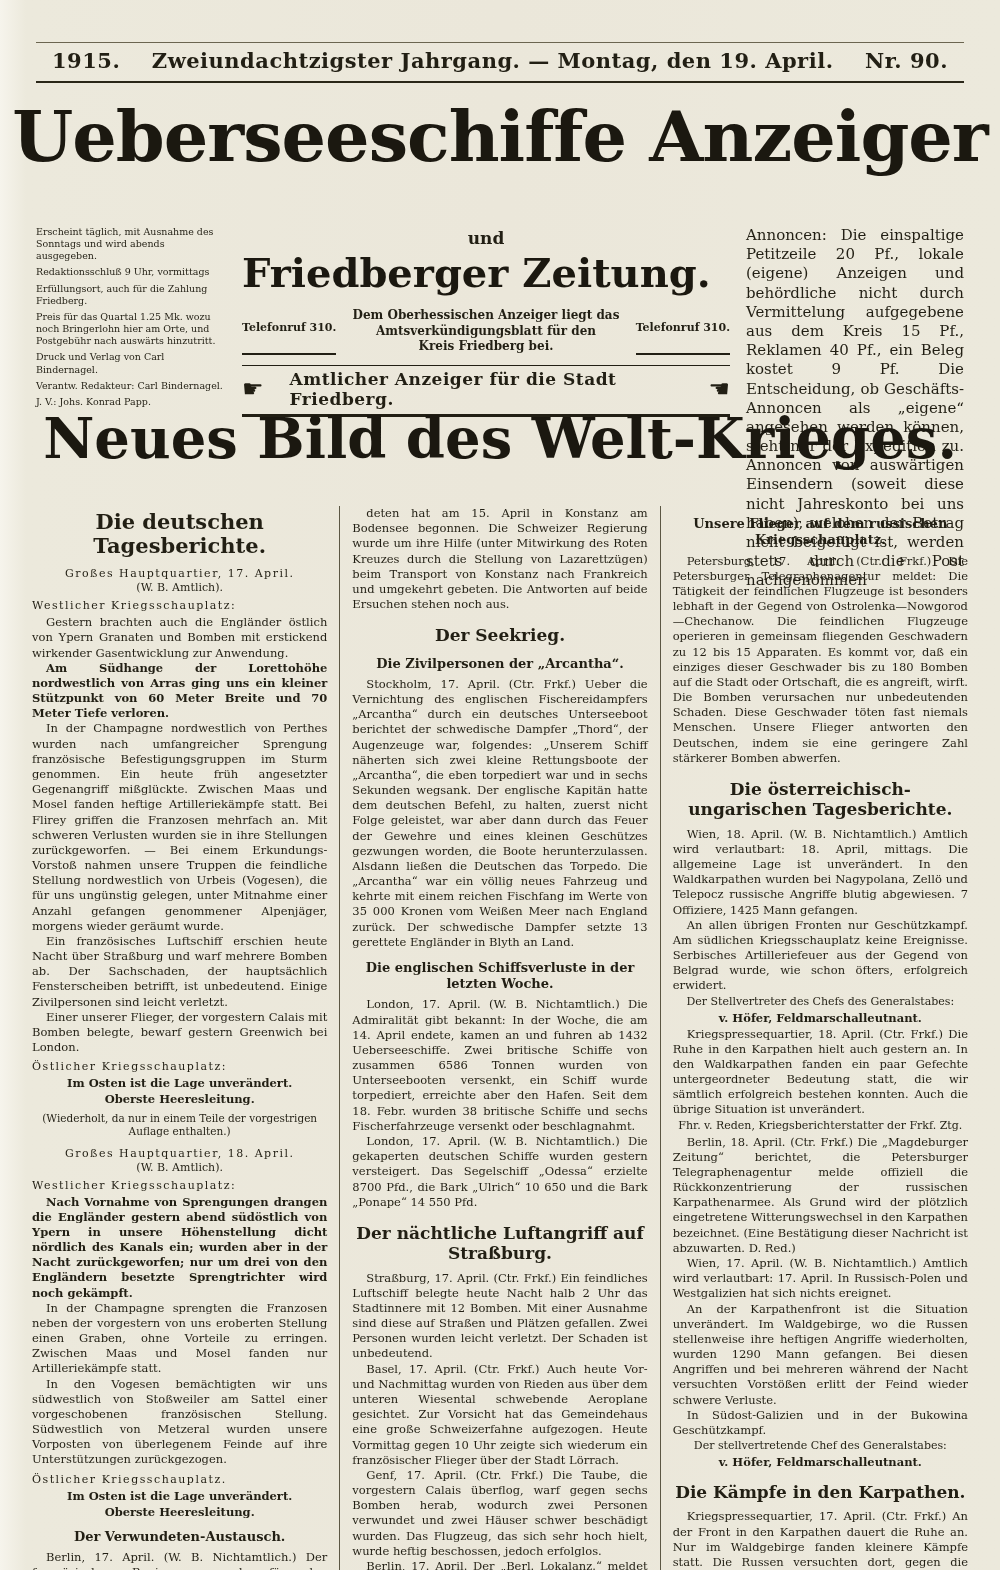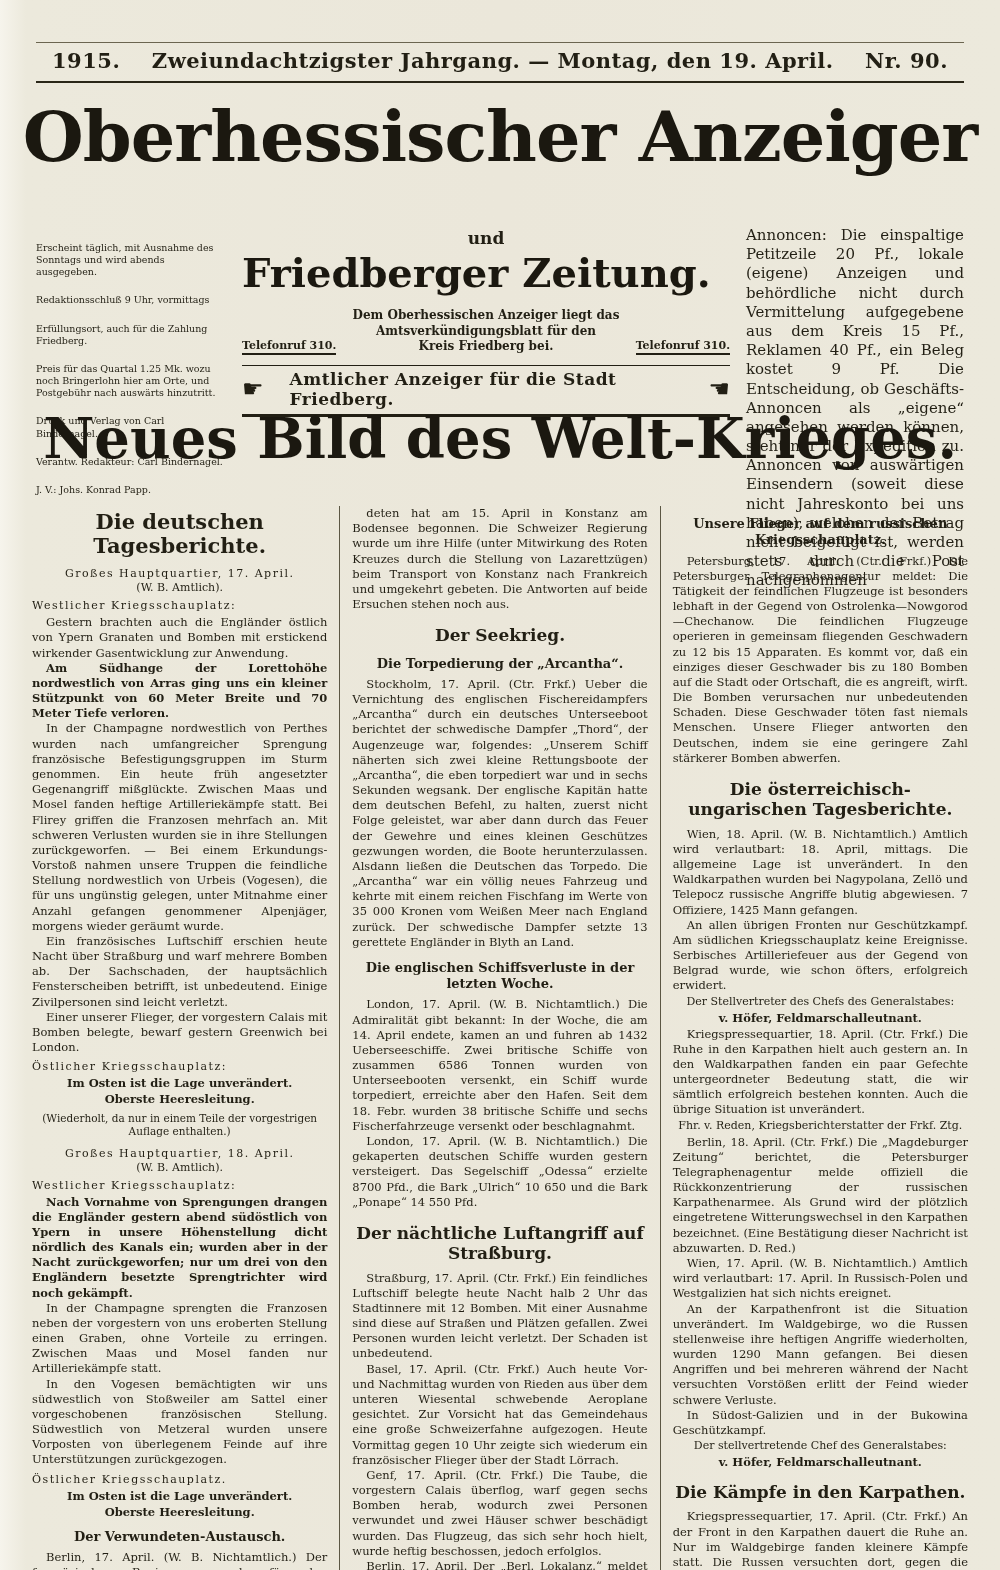--- a/index.html
+++ b/index.html
@@ -15,27 +15,27 @@
     border-top:1px solid #6b6550;border-bottom:2px solid #2a2718;
     padding:5px 16px 8px;font-size:21px;font-weight:bold;letter-spacing:.5px;
   }
   
   .masthead{
     position:absolute;top:102px;left:0;width:100%;margin:0;text-align:center;
     font-size:70px;font-weight:bold;letter-spacing:-1px;line-height:1;color:#1b1810;
   }
   .band{position:absolute;top:226px;left:36px;right:36px;display:flex;}
   .imprint{width:190px;font-size:9.5px;line-height:1.28;}
-  .imprint-line{margin:16px 0 4px;}
+  .imprint-line{margin:0 0 4px;}
   .band-center{flex:1;padding:0 16px;display:flex;flex-direction:column;}
   .annoncen{width:218px;font-size:15px;line-height:1.28;text-align:justify;}
   .und{text-align:center;font-size:17px;font-weight:bold;margin-top:2px;}
   .subtitle{text-align:left;font-size:40px;font-weight:bold;line-height:1.05;margin-top:4px;color:#1b1810;}
   .supplement-row{display:flex;align-items:flex-end;gap:10px;margin-top:14px;}
-  .phone{font-size:11px;font-weight:bold;border-bottom:2px solid #221f14;white-space:nowrap;padding-bottom:1px;}
+  .phone{font-size:11px;font-weight:bold;border-bottom:2px solid #221f14;white-space:nowrap;padding-bottom:19px;}
   .supplement{flex:1;text-align:center;font-size:12px;font-weight:bold;line-height:1.3;}
   .official-bar{
     margin-top:10px;border-top:1.5px solid #221f14;border-bottom:3.5px solid #221f14;
     padding:3px 0 5px;display:flex;justify-content:center;align-items:center;gap:26px;
   }
   .hand{font-size:24px;line-height:1;}
   .official{font-size:17px;font-weight:bold;letter-spacing:.5px;}
   
   .headline{
     position:absolute;top:410px;left:0;width:100%;margin:0;text-align:center;
@@ -63,21 +63,21 @@
 <body>
 
 <div class="page">
 
   <header class="topbar">
     <span>1915.</span>
     <span>Zweiundachtzigster Jahrgang. — Montag, den 19. April.</span>
     <span>Nr. 90.</span>
   </header>
 
-  <h1 class="masthead">Oberhessischer Anzeiger</h1>
+  <h1 class="masthead">Ueberseeschiffe Anzeiger</h1>
 
   <section class="band">
     <div class="imprint">
         <p class="imprint-line">Erscheint täglich, mit Ausnahme des Sonntags und wird abends ausgegeben.</p>
         <p class="imprint-line">Redaktionsschluß 9 Uhr, vormittags</p>
         <p class="imprint-line">Erfüllungsort, auch für die Zahlung Friedberg.</p>
         <p class="imprint-line">Preis für das Quartal 1.25 Mk. wozu noch Bringerlohn hier am Orte, und Postgebühr nach auswärts hinzutritt.</p>
         <p class="imprint-line">Druck und Verlag von Carl Bindernagel.</p>
         <p class="imprint-line">Verantw. Redakteur: Carl Bindernagel.</p>
         <p class="imprint-line">J. V.: Johs. Konrad Papp.</p>
@@ -131,21 +131,21 @@
         <div class="blk para">In den Vogesen bemächtigten wir uns südwestlich von Stoßweiler am Sattel einer vorgeschobenen französischen Stellung. Südwestlich von Metzeral wurden unsere Vorposten von überlegenem Feinde auf ihre Unterstützungen zurückgezogen.</div>
         <div class="blk kicker">Östlicher Kriegsschauplatz.</div>
         <div class="blk centerbold">Im Osten ist die Lage unverändert.</div>
         <div class="blk centerbold">Oberste Heeresleitung.</div>
         <div class="blk subheading">Der Verwundeten-Austausch.</div>
         <div class="blk para">Berlin, 17. April. (W. B. Nichtamtlich.) Der französischen Regierung wurde für den Austausch Schwerverwundeter etwa der 1. Mai und die folgenden Tage vorgeschlagen. Die Versammlung der für diesen in Frage kommenden französischen Schwerverwun-</div>
       </div>
     <div class="col">
         <div class="blk para">deten hat am 15. April in Konstanz am Bodensee begonnen. Die Schweizer Regierung wurde um ihre Hilfe (unter Mitwirkung des Roten Kreuzes durch die Stellung von Lazarettzügen) beim Transport von Konstanz nach Frankreich und umgekehrt gebeten. Die Antworten auf beide Ersuchen stehen noch aus.</div>
         <div class="blk heading2">Der Seekrieg.</div>
-        <div class="blk subheading">Die Torpedierung der „Arcantha“.</div>
+        <div class="blk subheading">Die Zivilpersonen der „Arcantha“.</div>
         <div class="blk para">Stockholm, 17. April. (Ctr. Frkf.) Ueber die Vernichtung des englischen Fischereidampfers „Arcantha“ durch ein deutsches Unterseeboot berichtet der schwedische Dampfer „Thord“, der Augenzeuge war, folgendes: „Unserem Schiff näherten sich zwei kleine Rettungsboote der „Arcantha“, die eben torpediert war und in sechs Sekunden wegsank. Der englische Kapitän hatte dem deutschen Befehl, zu halten, zuerst nicht Folge geleistet, war aber dann durch das Feuer der Gewehre und eines kleinen Geschützes gezwungen worden, die Boote herunterzulassen. Alsdann ließen die Deutschen das Torpedo. Die „Arcantha“ war ein völlig neues Fahrzeug und kehrte mit einem reichen Fischfang im Werte von 35 000 Kronen vom Weißen Meer nach England zurück. Der schwedische Dampfer setzte 13 gerettete Engländer in Blyth an Land.</div>
         <div class="blk subheading">Die englischen Schiffsverluste in der letzten Woche.</div>
         <div class="blk para">London, 17. April. (W. B. Nichtamtlich.) Die Admiralität gibt bekannt: In der Woche, die am 14. April endete, kamen an und fuhren ab 1432 Ueberseeschiffe. Zwei britische Schiffe von zusammen 6586 Tonnen wurden von Unterseebooten versenkt, ein Schiff wurde torpediert, erreichte aber den Hafen. Seit dem 18. Febr. wurden 38 britische Schiffe und sechs Fischerfahrzeuge versenkt oder beschlagnahmt.</div>
         <div class="blk para">London, 17. April. (W. B. Nichtamtlich.) Die gekaperten deutschen Schiffe wurden gestern versteigert. Das Segelschiff „Odessa“ erzielte 8700 Pfd., die Bark „Ulrich“ 10 650 und die Bark „Ponape“ 14 550 Pfd.</div>
         <div class="blk heading2">Der nächtliche Luftangriff auf Straßburg.</div>
         <div class="blk para">Straßburg, 17. April. (Ctr. Frkf.) Ein feindliches Luftschiff belegte heute Nacht halb 2 Uhr das Stadtinnere mit 12 Bomben. Mit einer Ausnahme sind diese auf Straßen und Plätzen gefallen. Zwei Personen wurden leicht verletzt. Der Schaden ist unbedeutend.</div>
         <div class="blk para">Basel, 17. April. (Ctr. Frkf.) Auch heute Vor- und Nachmittag wurden von Rieden aus über dem unteren Wiesental schwebende Aeroplane gesichtet. Zur Vorsicht hat das Gemeindehaus eine große Schweizerfahne aufgezogen. Heute Vormittag gegen 10 Uhr zeigte sich wiederum ein französischer Flieger über der Stadt Lörrach.</div>
         <div class="blk para">Genf, 17. April. (Ctr. Frkf.) Die Taube, die vorgestern Calais überflog, warf gegen sechs Bomben herab, wodurch zwei Personen verwundet und zwei Häuser schwer beschädigt wurden. Das Flugzeug, das sich sehr hoch hielt, wurde heftig beschossen, jedoch erfolglos.</div>
         <div class="blk para">Berlin, 17. April. Der „Berl. Lokalanz.“ meldet aus Rotterdam: Bei dem englischen Ausschuß, der den Ersatz für den in Scarborough und Hartlepool bei der Beschießung durch die deutsche Flotte angerichteten Schaden zu regeln hat, sind im ganzen 4000 Forderungen eingelaufen.</div>
       </div>

